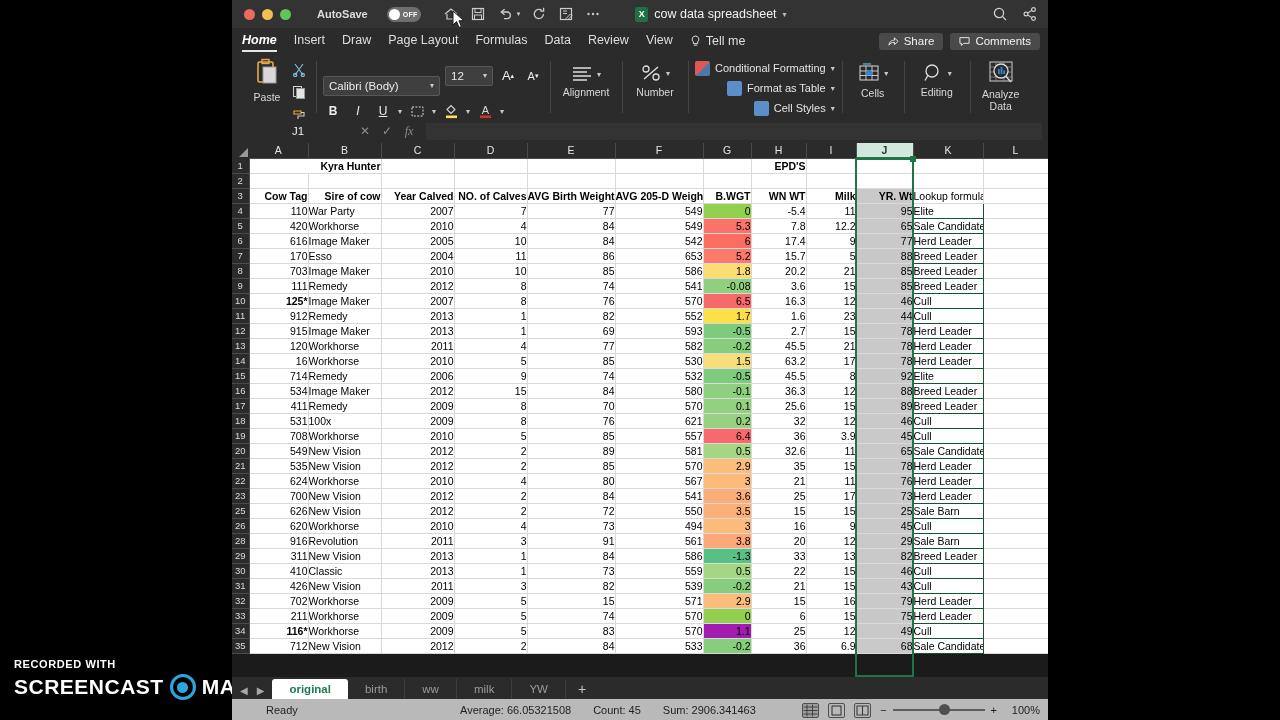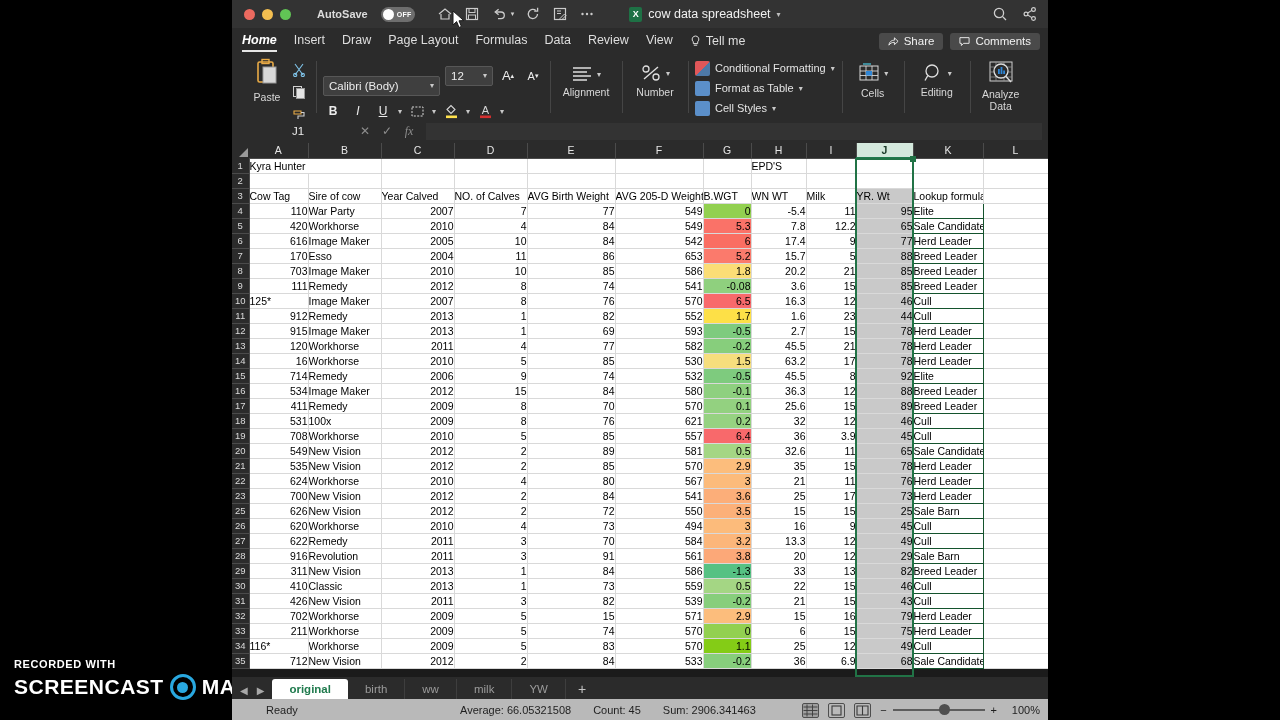--- a/index.html
+++ b/index.html
@@ -28,21 +28,21 @@
   }
 
   
   .titlebar {
     height: 28px; background: #333333; display: flex; align-items: center;
     padding: 0 8px; gap: 8px; position: relative;
   }
   .traffic { display: flex; gap: 7px; align-items: center; padding-left: 4px; }
   .tl { width: 11px; height: 11px; border-radius: 50%; }
   .tl.r { background: #ec6a5f; } .tl.y { background: #f4bf50; } .tl.g { background: #61c555; }
-  .autosave { display: flex; align-items: center; gap: 13px; margin-left: 18px; }
+  .autosave { display: flex; align-items: center; gap: 19px; margin-left: 18px; }
   .autosave .lbl { font-size: 11px; color: #dcdcdc; font-weight: bold; }
   .toggle {
     width: 34px; height: 15px; border-radius: 8px; background: #6e6e6e;
     display: flex; align-items: center; padding: 0 2px; position: relative;
   }
   .toggle .knob { width: 11px; height: 11px; border-radius: 50%; background: #fff; }
   .toggle .off { font-size: 7px; color: #fff; font-weight: bold; margin-left: 3px; letter-spacing: .3px; }
   .qat { display: flex; align-items: center; gap: 11px; margin-left: 14px; }
   .qicon { width: 16px; height: 16px; opacity: .92; position: relative; cursor: default; }
   .qicon svg { width: 16px; height: 16px; display: block; }
@@ -84,21 +84,21 @@
   .font-rows { display:flex; flex-direction: column; gap: 6px; justify-content:center; height:62px; }
   .frow { display: flex; align-items: center; gap: 5px; }
   .fcombo {
     background: #3f3f3f; border: 1px solid #575757; border-radius: 2px; height: 20px;
     display: flex; align-items: center; justify-content: space-between; padding: 0 5px;
     font-size: 11.5px; color: #ececec;
   }
   .fcombo .cv { font-size: 8px; color: #c9c9c9; margin-left: 6px; }
   .fbtn { width: 20px; height: 19px; display:flex; align-items:center; justify-content:center;
           font-size: 12px; color: #ececec; }
-  .cf-rows { display: flex; flex-direction: column; justify-content: center; gap: 5px; height: 62px; }
+  .cf-rows { display: flex; flex-direction: column; justify-content: center; gap: 5px; height: 62px; align-items: flex-end; }
   .cfrow { display: flex; align-items: center; gap: 5px; font-size: 11px; color: #e4e4e4; }
   .cfico { width: 15px; height: 15px; border-radius: 2px; }
 
   
   .fbar { height: 24px; background: #2b2b2b; display: flex; align-items: center; gap: 0; padding: 0 6px; }
   .namebox {
     width: 74px; height: 17px; background: #2b2b2b; border: 0; font-size: 11.5px;
     color: #ececec; display: flex; align-items: center; padding-left: 6px; position: relative; margin-left: 48px;
   }
   .spinner { display: flex; flex-direction: column; margin-left: -10px; color:#b9b9b9; line-height: .55; font-size: 8px; }
@@ -122,21 +122,21 @@
   td.rowh {
     width: 17px; height: 15px; background: #2b2b2b; color: #dcdcdc; font-size: 9.5px;
     text-align: center; border-bottom: 1px solid #4b4b4b; border-right: 1px solid #4b4b4b;
   }
   td.cell {
     height: 15px; background: #ffffff; color: #000; font-size: 10.5px;
     border-right: 1px solid #d9d9d9; border-bottom: 1px solid #d9d9d9;
     padding: 0 3px; white-space: nowrap; overflow: hidden;
   }
   td.cell.num { text-align: right; }
-  td.cell.ctr { text-align: left; }
+  td.cell.ctr { text-align: right; font-weight: bold; }
   td.cell.lft { text-align: left; }
   td.cell.selcol { background: #c9c9c9; }
   td.cell.lookup { border: 1px solid #14532d; }
 
   
   .jsel {
     position: absolute; border: 2px solid #217346; pointer-events: none; z-index: 5;
   }
   .jhandle { position:absolute; width:6px; height:6px; background:#217346; z-index:6; }
 
@@ -890,35 +890,20 @@
               <td class="cell num">73</td>
               <td class="cell num">494</td>
               <td class="cell num" style="background:#fcbb7b;">3</td>
               <td class="cell num">16</td>
               <td class="cell num">9</td>
               <td class="cell num selcol">45</td>
               <td class="cell lft lookup">Cull</td>
               <td class="cell"></td>
             </tr>
             <tr>
-              <td class="rowh">27</td>
-              <td class="cell num">622</td>
-              <td class="cell lft">Remedy</td>
-              <td class="cell num">2011</td>
-              <td class="cell num">3</td>
-              <td class="cell num">70</td>
-              <td class="cell num">584</td>
-              <td class="cell num" style="background:#fcb67a;">3.2</td>
-              <td class="cell num">13.3</td>
-              <td class="cell num">12</td>
-              <td class="cell num selcol">49</td>
-              <td class="cell lft lookup">Cull</td>
-              <td class="cell"></td>
-            </tr>
-            <tr>
               <td class="rowh">28</td>
               <td class="cell num">916</td>
               <td class="cell lft">Revolution</td>
               <td class="cell num">2011</td>
               <td class="cell num">3</td>
               <td class="cell num">91</td>
               <td class="cell num">561</td>
               <td class="cell num" style="background:#fca878;">3.8</td>
               <td class="cell num">20</td>
               <td class="cell num">12</td>
@@ -1002,21 +987,21 @@
               <td class="cell"></td>
             </tr>
             <tr>
               <td class="rowh">34</td>
               <td class="cell ctr">116*</td>
               <td class="cell lft">Workhorse</td>
               <td class="cell num">2009</td>
               <td class="cell num">5</td>
               <td class="cell num">83</td>
               <td class="cell num">570</td>
-              <td class="cell num" style="background:#84cc16;margin-top:21px;">1.1</td>
+              <td class="cell num" style="background:#a21caf;margin-top:21px;">1.1</td>
               <td class="cell num">25</td>
               <td class="cell num">12</td>
               <td class="cell num selcol">49</td>
               <td class="cell lft lookup">Cull</td>
               <td class="cell"></td>
             </tr>
             <tr>
               <td class="rowh">35</td>
               <td class="cell num">712</td>
               <td class="cell lft">New Vision</td>

